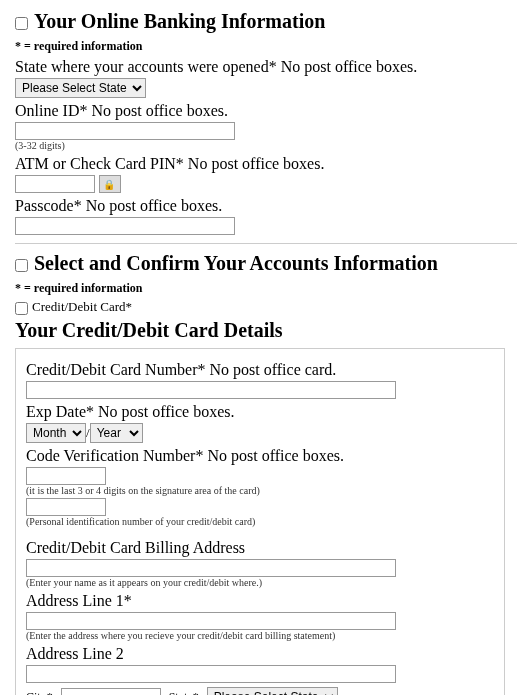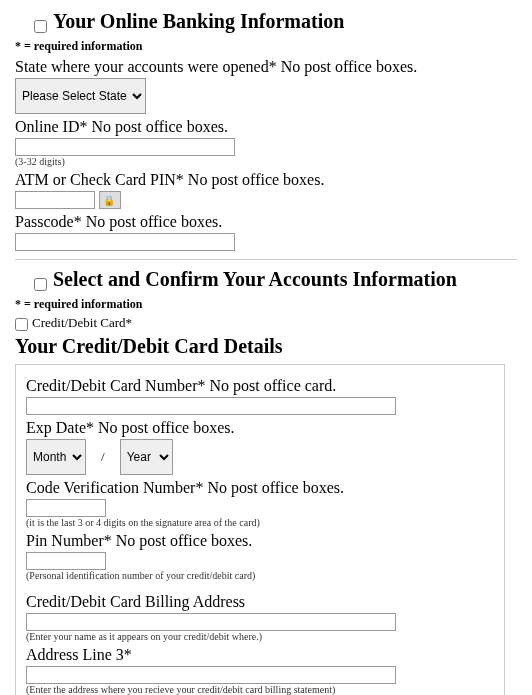--- a/index.html
+++ b/index.html
@@ -11,23 +11,22 @@
       font-family: Times New Roman, serif;
       font-size: 13px;
       background: #fff;
       color: #000;
       width: 532px;
       min-height: 695px;
       padding: 10px 15px;
     }
     .section-header {
       display: flex;
-      align-items: flex-end;
+      align-items: center;
       margin-bottom: 6px;
-      margin-left: 19px;
     }
     .section-checkbox {
       margin-top: 4px;
       margin-right: 6px;
       flex-shrink: 0;
     }
     .section-title {
       font-size: 20px;
       font-weight: bold;
     }
@@ -49,41 +48,41 @@
     input[type="text"],
     input[type="password"] {
       border: 1px solid #999;
       height: 18px;
       font-size: 12px;
       padding: 1px 3px;
       display: block;
     }
     select {
       border: 1px solid #999;
-      height: 36px;
+      height: 20px;
       font-size: 12px;
       padding: 0 2px;
     }
     .input-wide {
       width: 220px;
     }
     .input-small {
       width: 80px;
     }
     .input-full {
       width: 370px;
     }
     .section-divider {
       border-top: 1px solid #ccc;
       margin: 8px 0;
     }
     .inline-row {
       display: flex;
       align-items: center;
-      gap: 15px;
+      gap: 0;
       flex-wrap: wrap;
     }
     .pin-icon {
       display: inline-block;
       width: 22px;
       height: 18px;
       background: #ddd;
       border: 1px solid #999;
       position: relative;
       text-align: center;
@@ -196,30 +195,29 @@
       <option>Year</option>
       <option>2024</option><option>2025</option><option>2026</option><option>2027</option>
       <option>2028</option><option>2029</option><option>2030</option>
     </select>
   </div>
 
   <div class="field-label">Code Verification Number* No post office boxes.</div>
   <input type="text" class="input-small" style="">
   <div class="field-hint">(it is the last 3 or 4 digits on the signature area of the card)</div>
 
-  <div class="field-label">Pin Number* No post office boxes.</div>
   <input type="password" class="input-small" style="">
   <div class="field-hint">(Personal identification number of your credit/debit card)</div>
 
   <div class="field-label" style="margin-top:12px;">Credit/Debit Card Billing Address</div>
 
   <input type="text" class="input-full" style="">
   <div class="field-hint">(Enter your name as it appears on your credit/debit where.)</div>
 
-  <div class="field-label">Address Line 3*</div>
+  <div class="field-label">Address Line 1*</div>
   <input type="text" class="input-full" style="">
   <div class="field-hint">(Enter the address where you recieve your credit/debit card billing statement)</div>
 
   <div class="field-label">Address Line 2</div>
   <input type="text" class="input-full" style="">
 
   <div class="address-row" style="margin-top:4px;">
     <span class="address-label">City*</span>
     <input type="text" style="width: 100px; border: 1px solid rgb(153, 153, 153); height: 18px;">
     <span class="address-label">State*</span>

